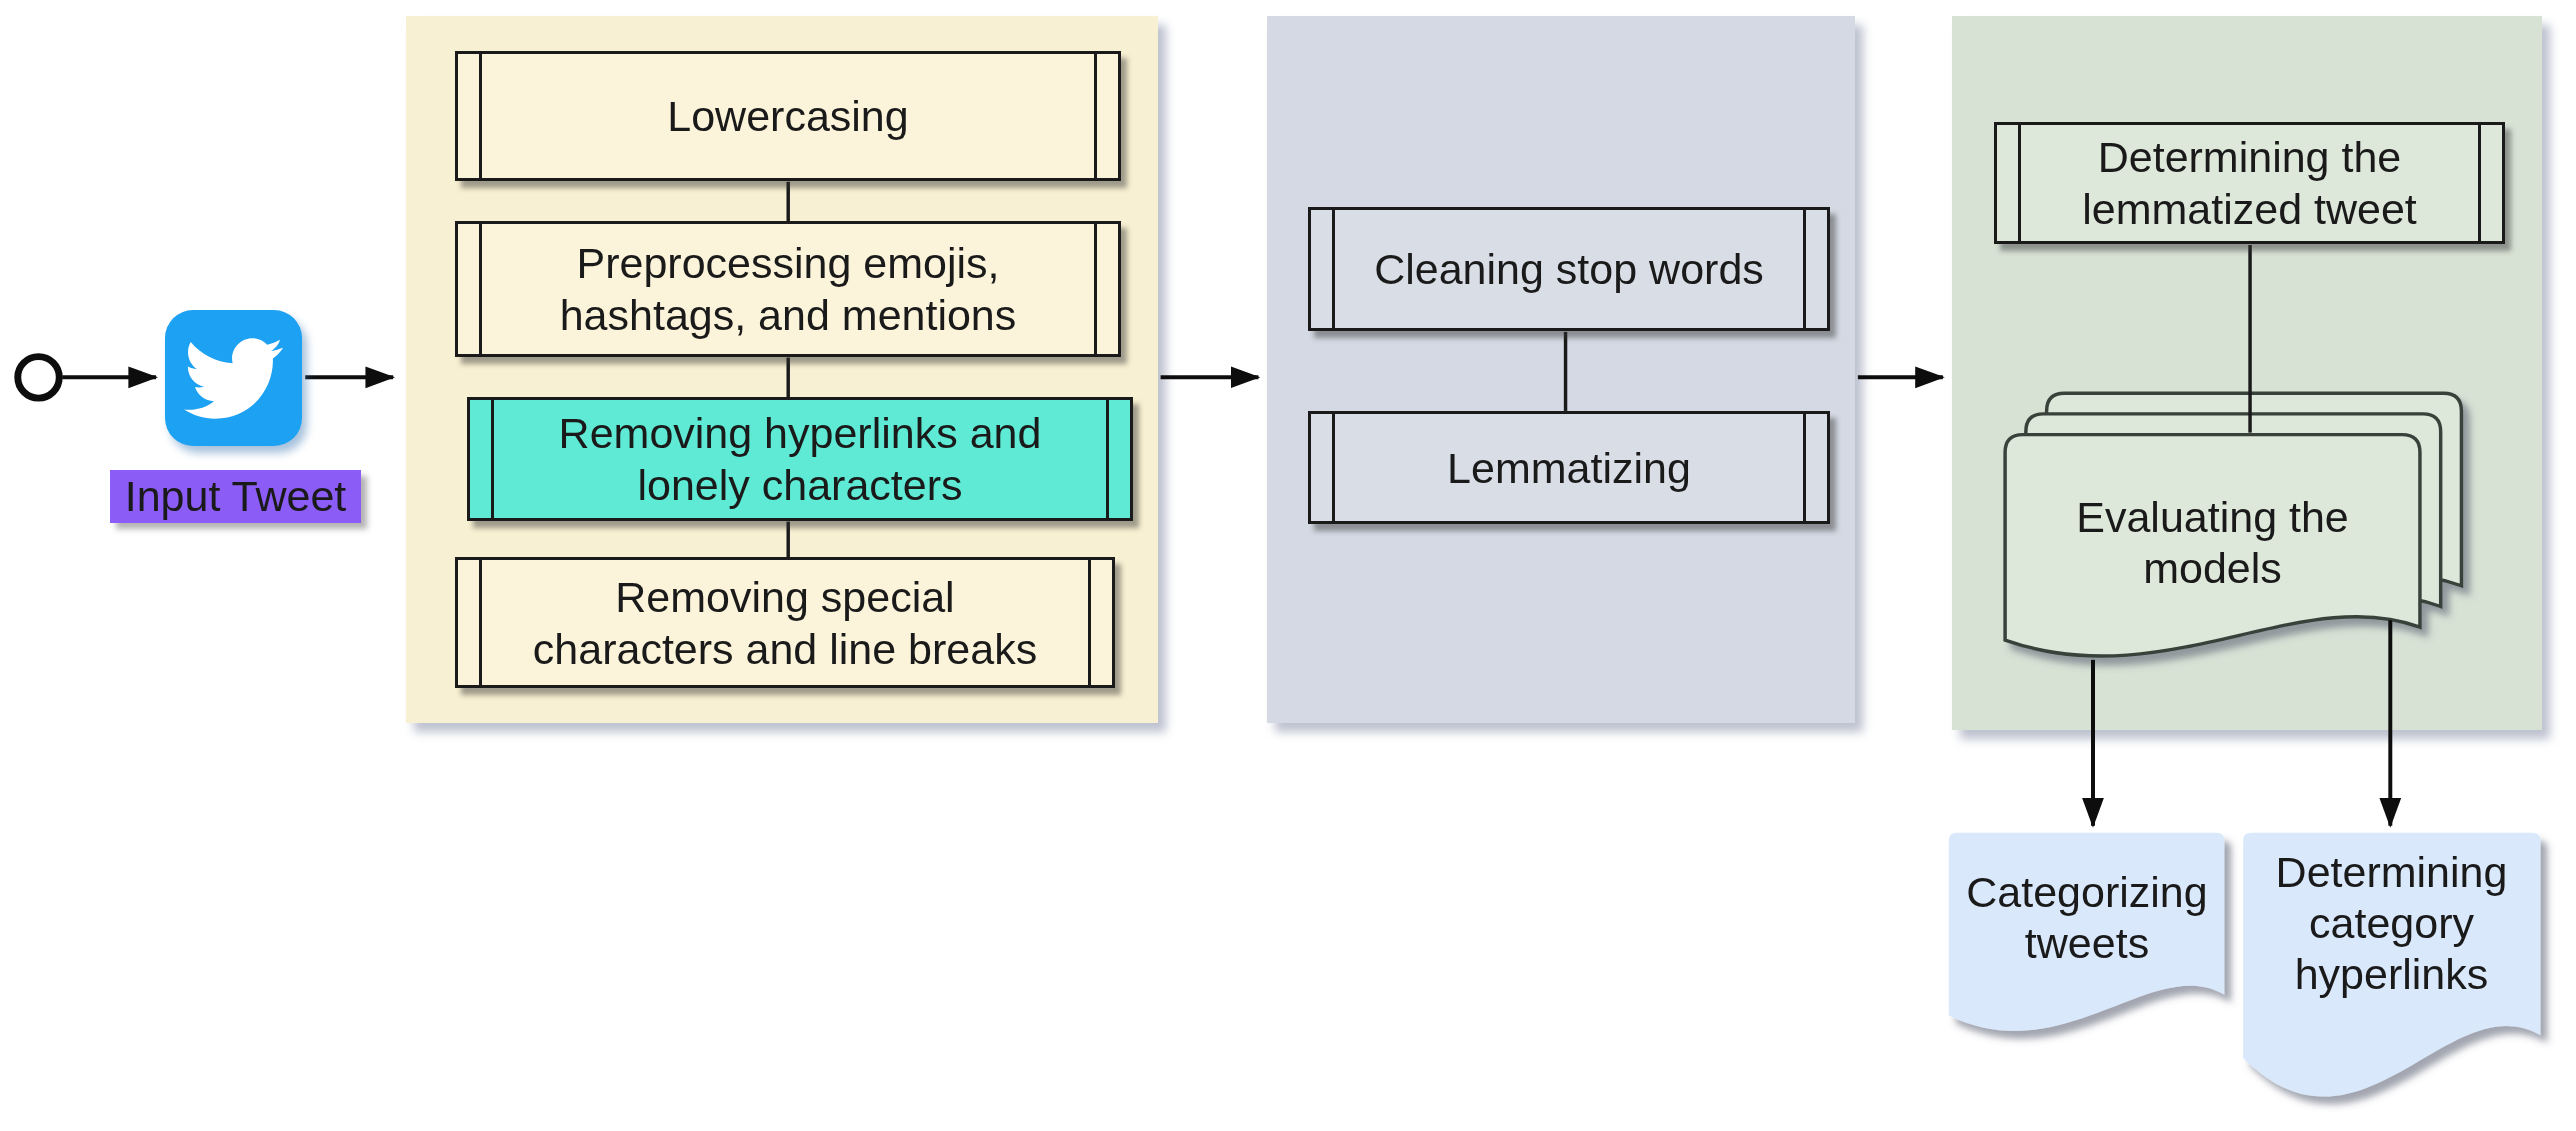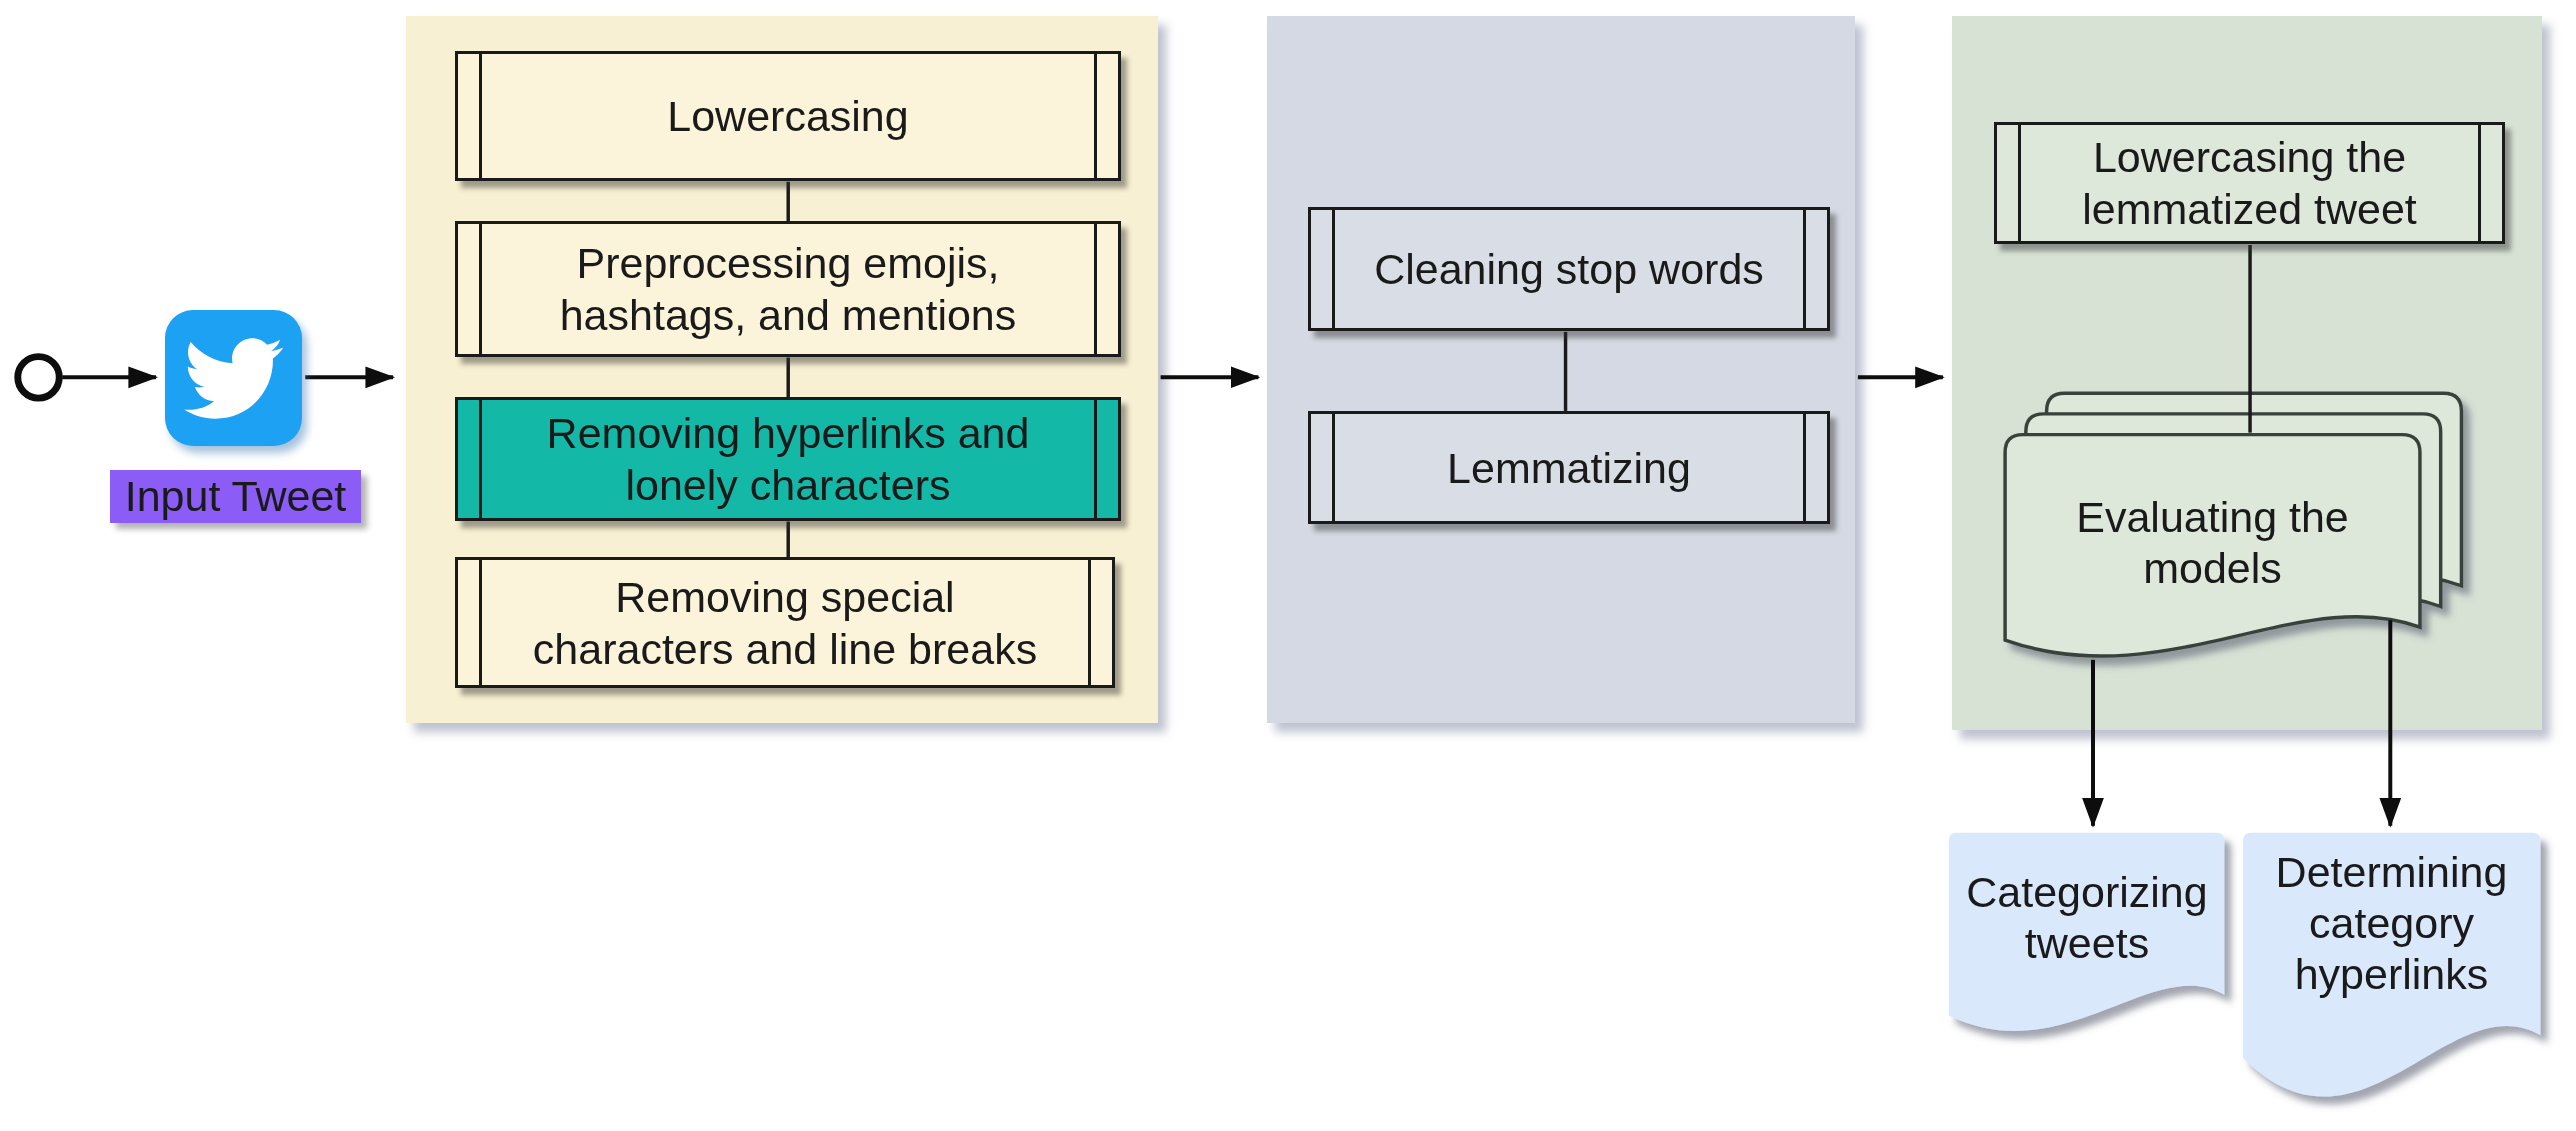--- a/index.html
+++ b/index.html
@@ -99,38 +99,38 @@
   </div>
   <div id="input-label">Input Tweet</div>
 
   <div class="pbox" id="step-lowercase" style="background-color: rgb(251, 244, 218);">
     <span class="line">Lowercasing</span>
   </div>
   <div class="pbox" id="step-emojis" style="background-color: rgb(251, 244, 218);">
     <span class="line">Preprocessing emojis,</span>
     <span class="line">hashtags, and mentions</span>
   </div>
-  <div class="pbox" id="step-hyperlinks" style="background-color: #14b8a6;">
+  <div class="pbox" id="step-hyperlinks" style="background-color: #5eead4; margin-left: 12px;">
     <span class="line">Removing hyperlinks and</span>
     <span class="line">lonely characters</span>
   </div>
   <div class="pbox" id="step-special" style="background-color: rgb(251, 244, 218);">
     <span class="line">Removing special</span>
     <span class="line">characters and line breaks</span>
   </div>
 
   <div class="pbox" id="step-stopwords" style="background-color: rgb(217, 221, 230);">
     <span class="line">Cleaning stop words</span>
   </div>
   <div class="pbox" id="step-lemmatizing" style="background-color: rgb(217, 221, 230);">
     <span class="line">Lemmatizing</span>
   </div>
 
   <div class="pbox" id="step-tokenizing" style="background-color: rgb(221, 231, 218);">
-    <span class="line">Lowercasing the</span>
+    <span class="line">Determining the</span>
     <span class="line">lemmatized tweet</span>
   </div>
 
   <div class="doc-text" id="evaluate-text">
     <span class="line">Evaluating the</span>
     <span class="line">models</span>
   </div>
   <div class="doc-text" id="output1-text">
     <span class="line">Categorizing</span>
     <span class="line">tweets</span>

